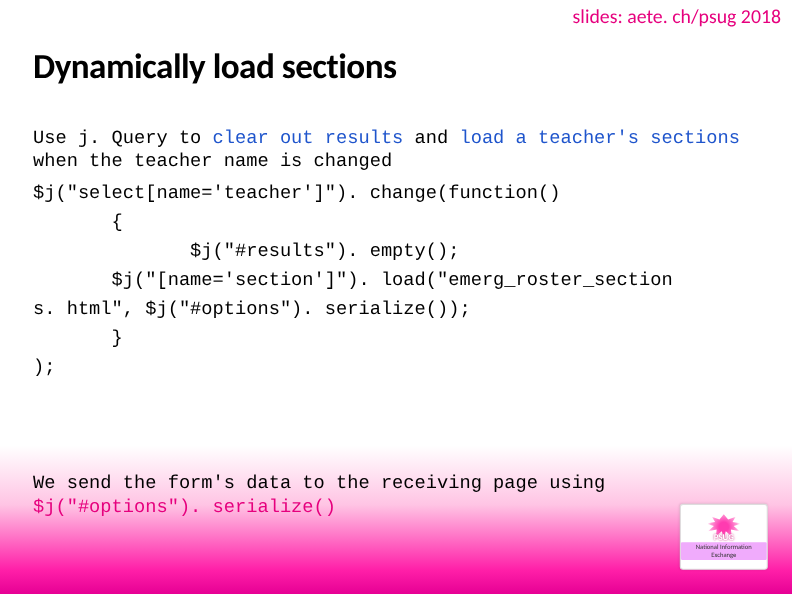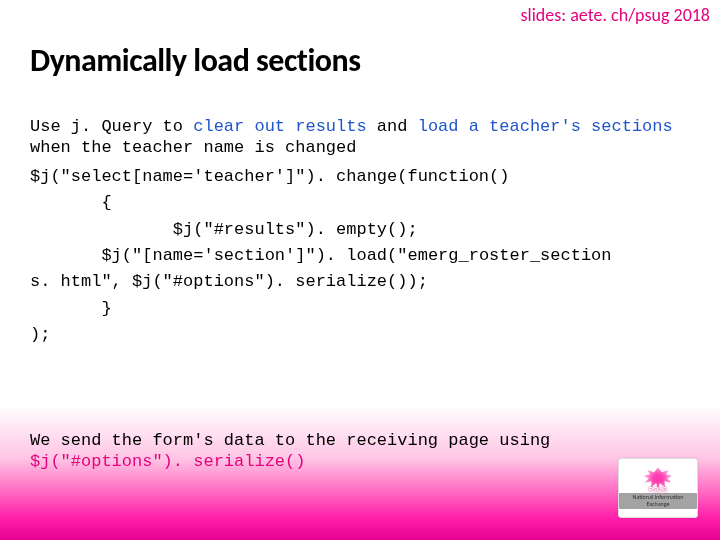--- a/index.html
+++ b/index.html
@@ -94,21 +94,21 @@
     position: absolute;
     top: 26px;
     font-size: 8px;
     font-weight: bold;
     color: #fff;
     text-shadow: 0 0 2px #c4006e;
   }
   .logo-text {
     font-size: 6px;
     color: #333;
-    background: #a3a3a3;
+    background: #f0abfc;
     padding: 1px 3px;
     border-radius: 1px;
   }
 </style>
 </head>
 <body>
 
 <div class="slide">
 
   <div class="slides-link">slides: aete. ch/psug 2018</div>

